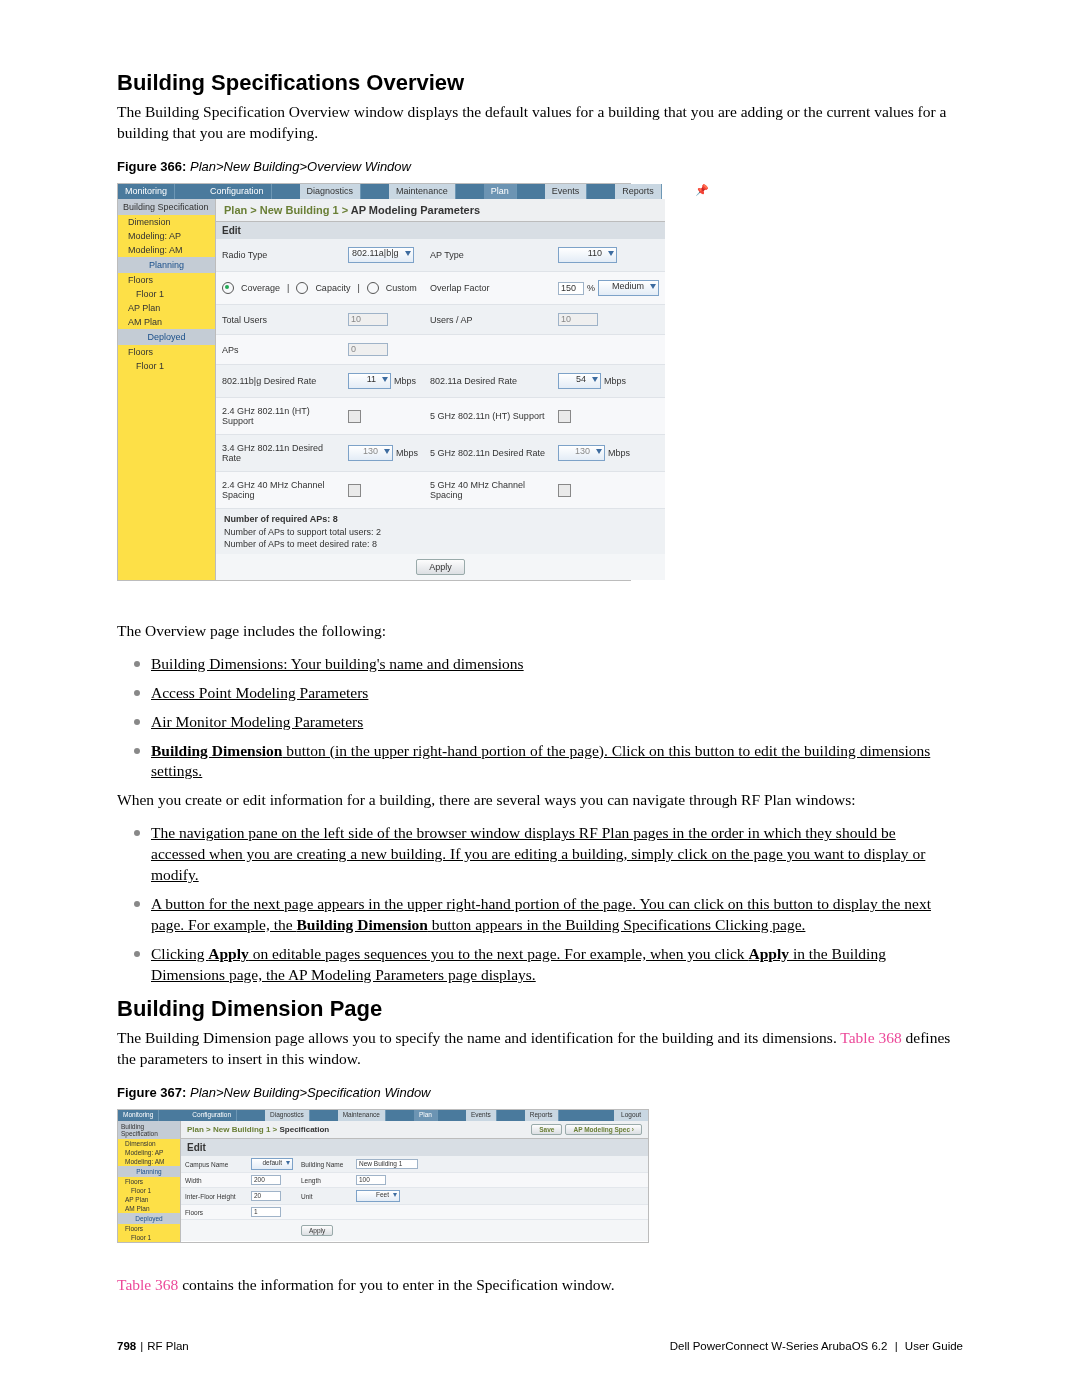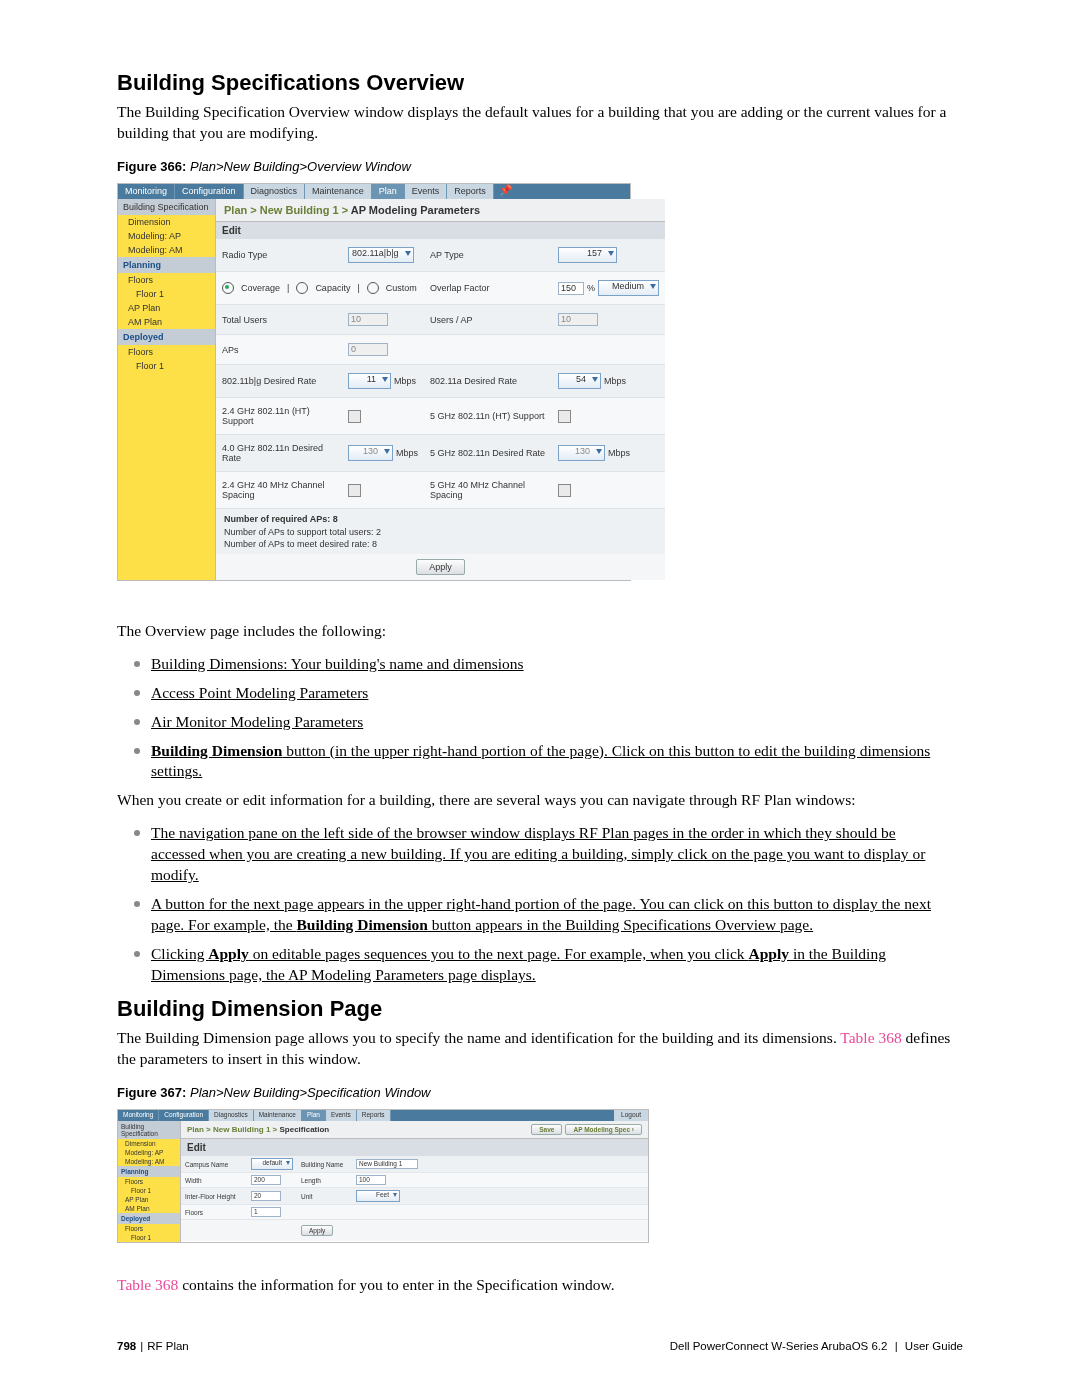--- a/index.html
+++ b/index.html
@@ -71,20 +71,21 @@
     font-size: 9px;
     color: #333;
     background: #fff;
     margin-bottom: 40px;
   }
   .tabs {
     display: flex;
     background: #4a7a9d;
     height: 15px;
     align-items: stretch;
+    gap: 28px;
   }
   .tabs .tab {
     color: #fff;
     font-size: 9px;
     padding: 2px 7px;
     border-right: 1px solid #6d97b5;
   }
   .tabs .tab.active { background: #6c94b3; }
   .tabs .tab.light { background: #c9d7e2; color: #333; }
   .tabs .pin { padding: 0 6px; color: #fff; font-size: 11px; }
@@ -97,21 +98,21 @@
     flex-shrink: 0;
   }
   .side .hdr {
     background: #c4ccd5;
     padding: 3px 5px;
     font-size: 9px;
     color: #333;
   }
   .side .itm { padding: 2px 5px 2px 10px; color: #333; }
   .side .itm.sub { padding-left: 18px; }
-  .side .blue { color: #1a4f8a; font-weight: bold; }
+  .side .blue { color: #1a4f8a; font-weight: normal; text-align: center; }
   .content { flex: 1; }
   .breadcrumb {
     padding: 5px 8px;
     font-size: 11px;
     font-weight: bold;
     color: #6a7f36;
     border-bottom: 1px solid #bcbcbc;
     background:#eef0f2;
   }
   .breadcrumb .strong { color: #333; font-weight: bold; }
@@ -253,21 +254,21 @@
         <div class="editbar">Edit</div>
 
         <div class="formarea">
           <div class="frow">
             <div class="fcell c-lab1">Radio Type</div>
             <div class="fcell c-val1">
                 <div class="sel">802.11a|b|g</div>
               </div>
             <div class="fcell c-lab2">AP Type</div>
             <div class="fcell c-val2">
-                <div class="sel" style="width:40px">157</div>
+                <div class="sel" style="width:40px">110</div>
               </div>
           </div>
           <div class="frow alt">
             <div class="fcell c-lab1" style="width:208px;gap:4px;">
               <span class="radio on"></span>
                 <span>Coverage</span>
               <span style="margin:0 3px">|</span>
               <span class="radio"></span>
                 <span>Capacity</span>
               <span style="margin:0 3px">|</span>
@@ -315,21 +316,21 @@
             <div class="fcell c-lab1">2.4 GHz 802.11n (HT) Support</div>
             <div class="fcell c-val1">
                 <span class="chk off"></span>
               </div>
             <div class="fcell c-lab2">5 GHz 802.11n (HT) Support</div>
             <div class="fcell c-val2">
                 <span class="chk off"></span>
               </div>
           </div>
           <div class="frow">
-            <div class="fcell c-lab1">4.0 GHz 802.11n Desired Rate</div>
+            <div class="fcell c-lab1">3.4 GHz 802.11n Desired Rate</div>
             <div class="fcell c-val1">
                 <div class="sel ro" style="width:28px">130</div>
                 <span class="unit">Mbps</span>
               </div>
             <div class="fcell c-lab2">5 GHz 802.11n Desired Rate</div>
             <div class="fcell c-val2">
                 <div class="sel ro" style="width:28px">130</div>
                 <span class="unit">Mbps</span>
               </div>
           </div>
@@ -360,21 +361,21 @@
     <li>Access Point Modeling Parameters</li>
     <li>Air Monitor Modeling Parameters</li>
     <li>
       <span class="bold">Building Dimension</span><span> button (in the upper right-hand portion of the page). Click on this button to edit the building dimensions settings.</span>
     </li>
   </ul>
   <p>When you create or edit information for a building, there are several ways you can navigate through RF Plan windows:</p>
   <ul class="bullets">
     <li>The navigation pane on the left side of the browser window displays RF Plan pages in the order in which they should be accessed when you are creating a new building. If you are editing a building, simply click on the page you want to display or modify.</li>
     <li>
-      <span>A button for the next page appears in the upper right-hand portion of the page. You can click on this button to display the next page. For example, the </span><span class="bold">Building Dimension</span><span> button appears in the Building Specifications Overview page.</span>
+      <span>A button for the next page appears in the upper right-hand portion of the page. You can click on this button to display the next page. For example, the </span><span class="bold">Building Dimension</span><span> button appears in the Building Specifications Clicking page.</span>
     </li>
     <li>
       <span>Clicking </span><span class="bold">Apply</span><span> on editable pages sequences you to the next page. For example, when you click </span><span class="bold">Apply</span><span> in the Building Dimensions page, the AP Modeling Parameters page displays.</span>
     </li>
   </ul>
 
   <h2>Building Dimension Page</h2>
   <p>
     <span>The Building Dimension page allows you to specify the name and identification for the building and its dimensions. </span><span class="link">Table 368</span><span> defines the parameters to insert in this window.</span>
   </p>

